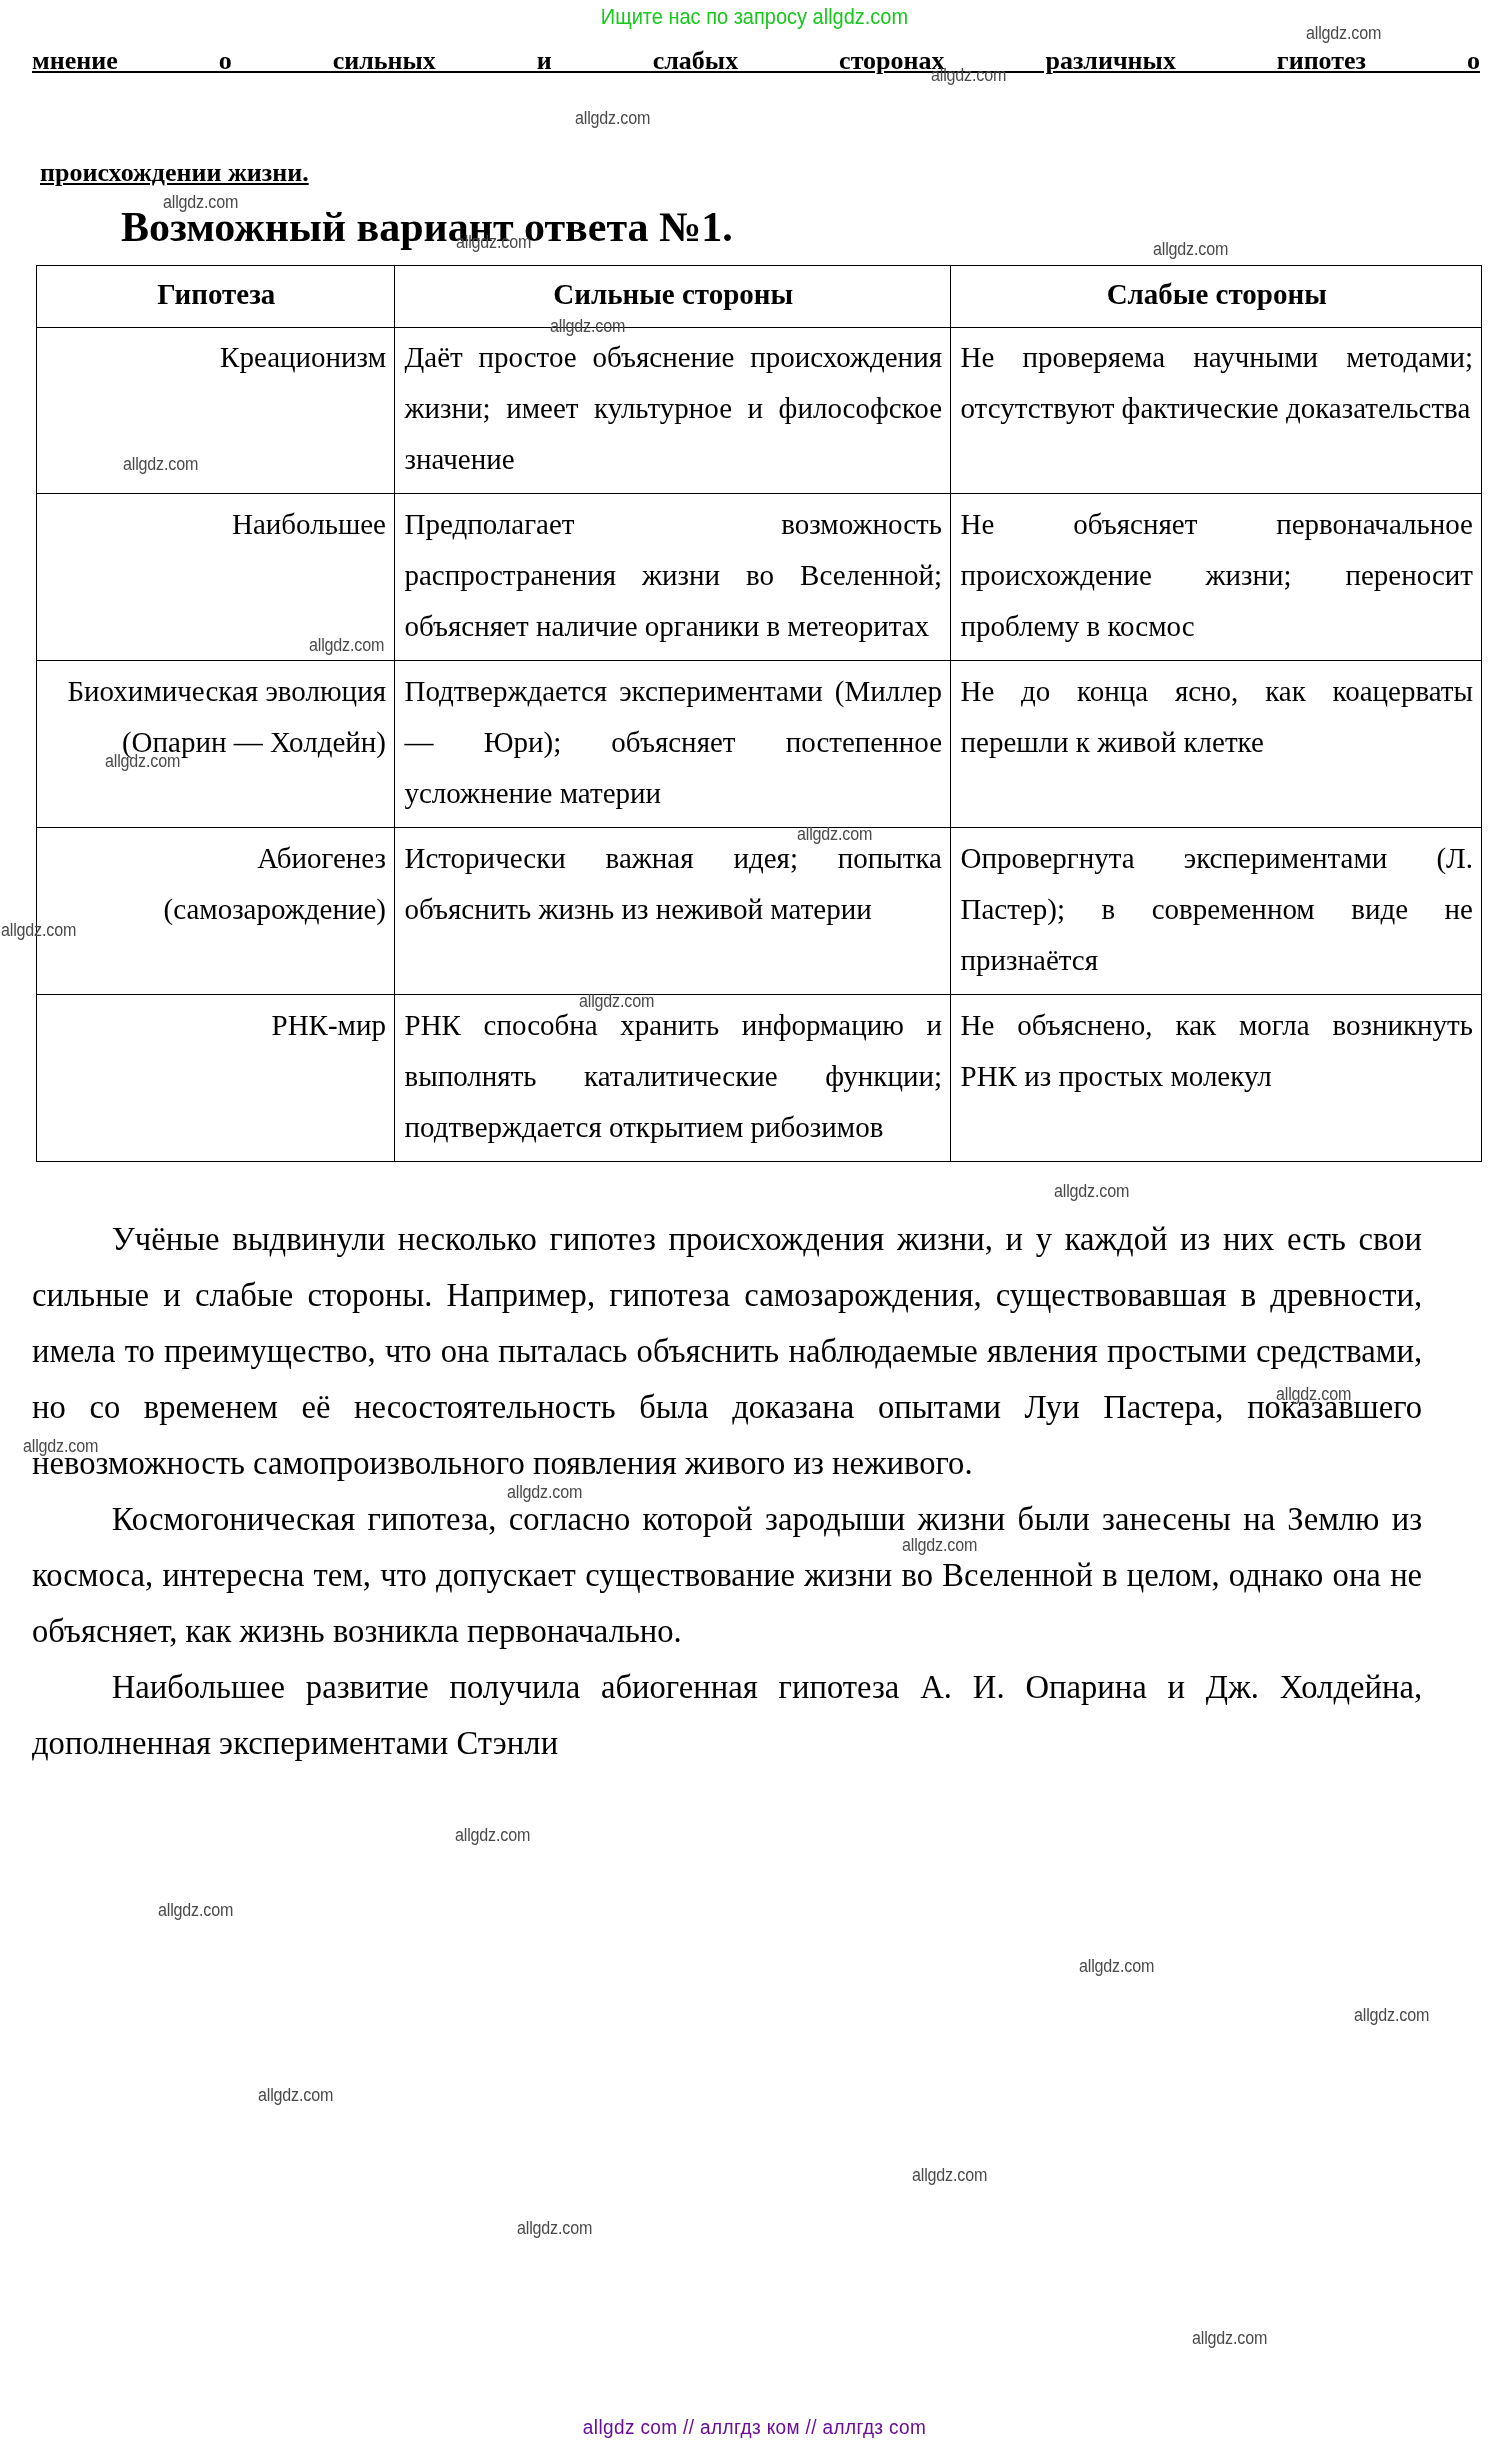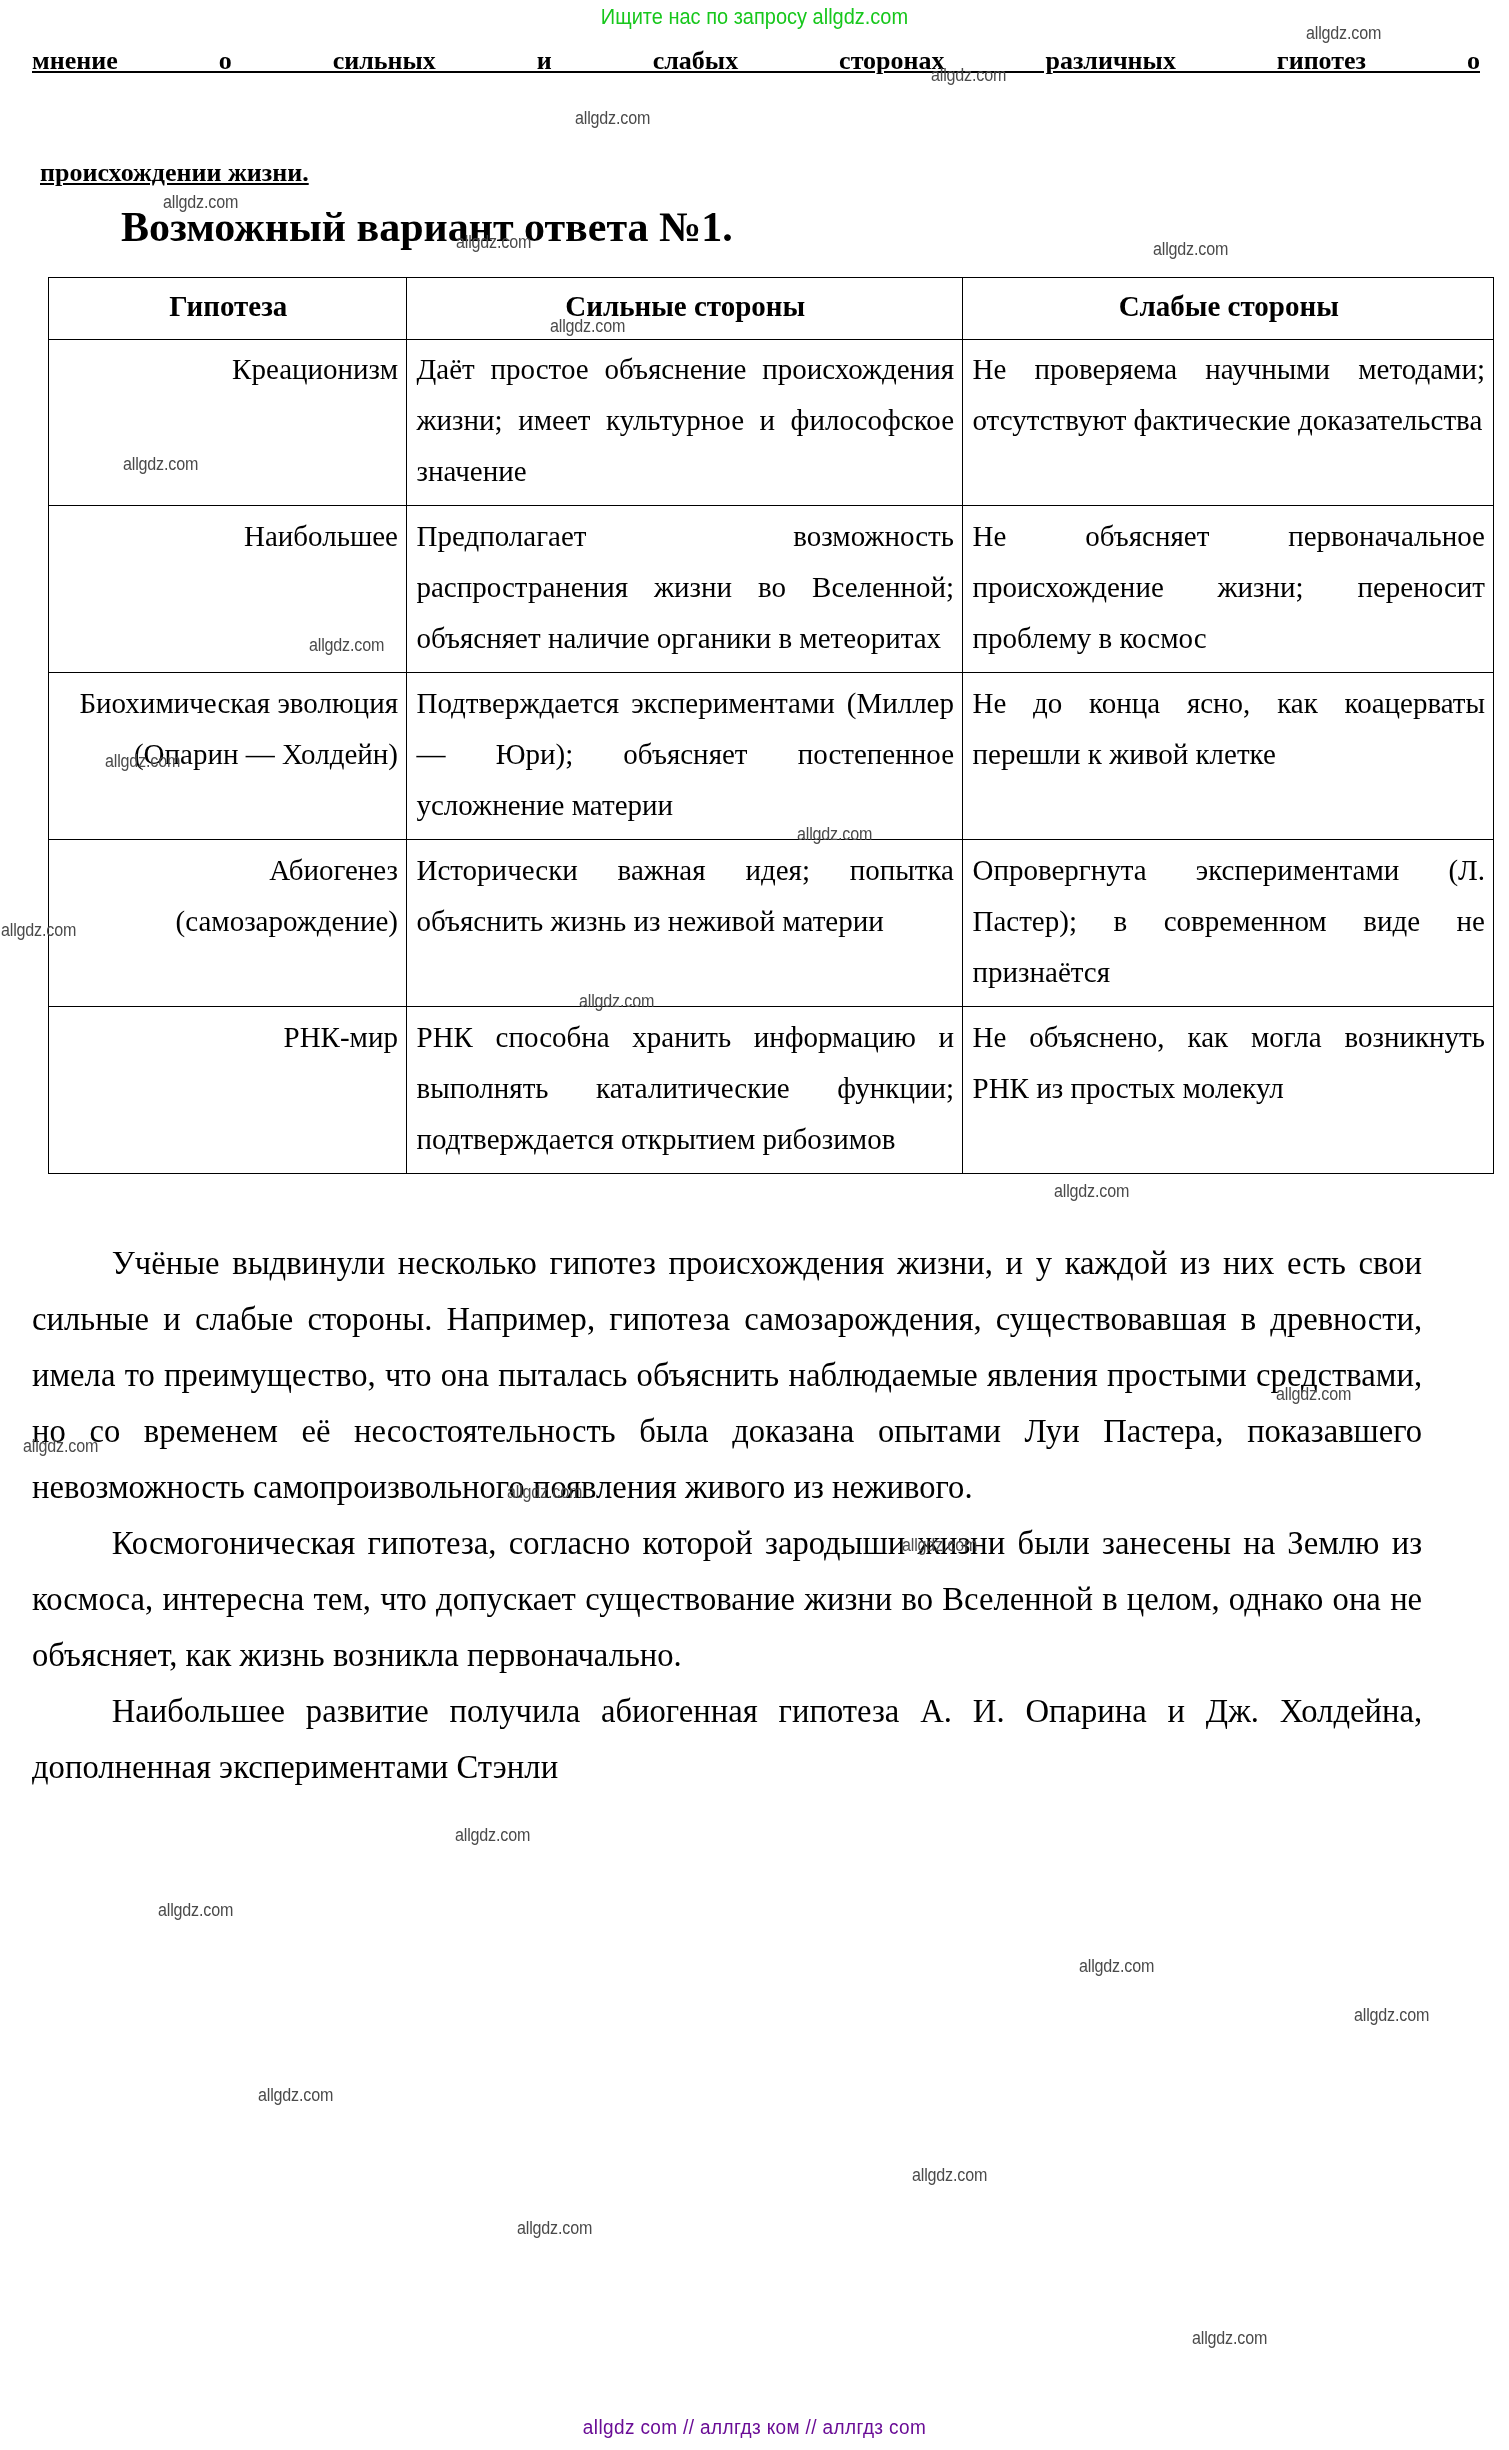--- a/index.html
+++ b/index.html
@@ -91,21 +91,21 @@
     padding-left: 89px;
   }
 
   .indent { display: inline-block; width: 83px; }
 
   
   table.hypo {
     border-collapse: collapse;
     width: 1445px;
     table-layout: fixed;
-    margin: 16px;
+    margin: 4px;
   }
   table.hypo td, table.hypo th {
     border: 1.6px solid #000000;
     vertical-align: top;
     padding: 4.8px 8px 8px 9.5px;
     font-size: 29px;
     line-height: 51px;
     font-family: "Liberation Serif", "DejaVu Serif", serif;
   }
   table.hypo th {

